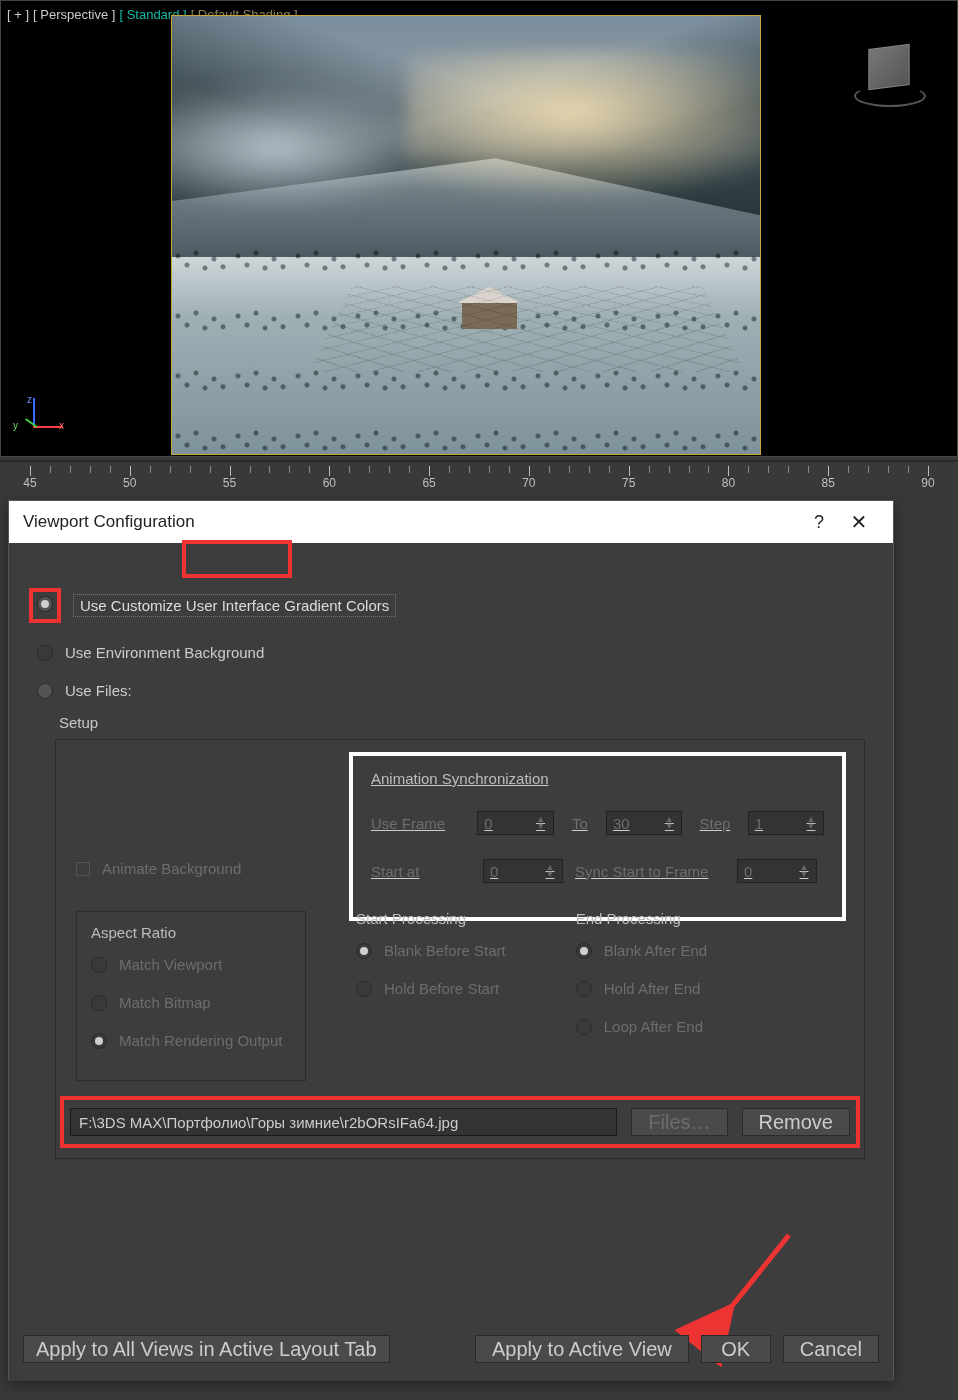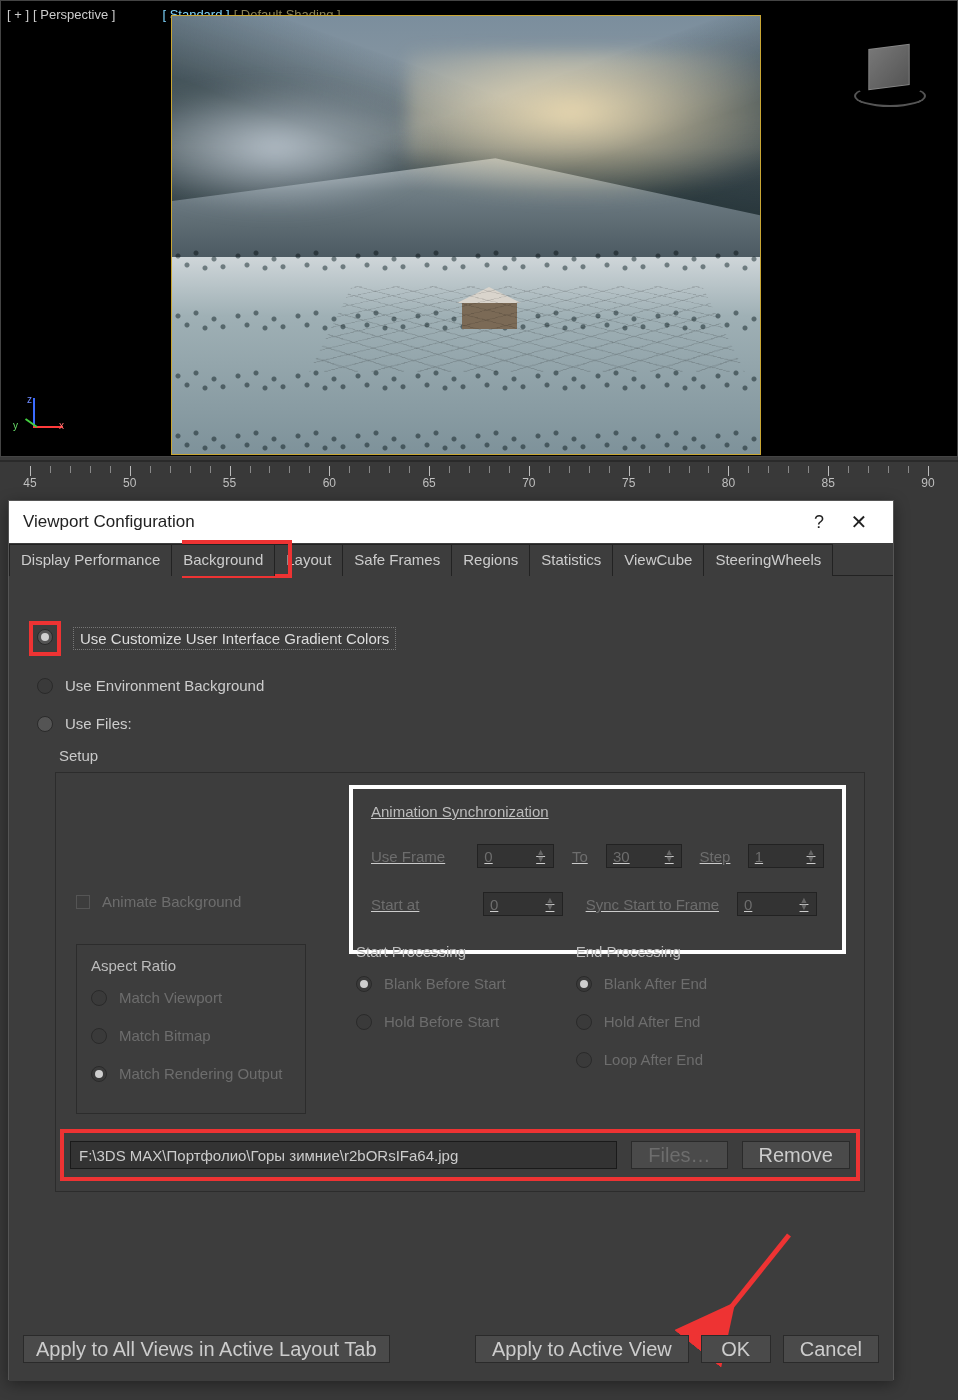--- a/index.html
+++ b/index.html
@@ -2,21 +2,21 @@
 <html><head>
 <meta charset="utf-8">
 <style>
 * { box-sizing: border-box; margin: 0; padding: 0; font-family: "Segoe UI", Tahoma, sans-serif; }
 body { background: #393939; width: 958px; height: 1400px; overflow: hidden; position: relative; }
 
 
 .viewport-wrap { position: absolute; left: 0; top: 0; width: 958px; height: 490px; background: #3a3a3a; }
 .viewport { position: absolute; left: 0; top: 0; width: 958px; height: 457px; background: #000; border: 1px solid #444; }
 .vp-labels { position: absolute; left: 6px; top: 6px; font-size: 13px; color: #ccc; display: flex; gap: 4px; }
-.vp-labels span.sel { color: #7dd3fc; margin-left: 43px; }
+.vp-labels span.sel { color: #14b8a6; }
 .vp-labels span.shade { color: #8a8258; }
 
 .viewcube { position: absolute; right: 28px; top: 40px; width: 78px; height: 78px; }
 .viewcube .ring { position: absolute; left: 3px; top: 44px; width: 72px; height: 22px; border: 2px solid #555; border-radius: 50% / 50%; border-top-color: transparent; }
 .viewcube .cube { position: absolute; left: 16px; top: 4px; width: 44px; height: 44px; background: linear-gradient(135deg,#777,#555); transform: rotateX(20deg) rotateY(-20deg); border:1px solid #888; }
 
 .bg-image { position: absolute; left: 170px; top: 14px; width: 590px; height: 440px; border: 1px solid #c9a634; overflow: hidden; }
 .sky   { position:absolute; inset:0; background:linear-gradient(180deg,#7b8e9d 0%,#8d9aa3 22%,#b0b8ba 30%,#6f7d84 40%,#4c5a62 55%,#3e4b52 100%); }
 .fog1  { position:absolute; left:40%; top:8%; width:70%; height:35%; background:radial-gradient(ellipse at 40% 40%,rgba(245,225,180,.9),rgba(245,225,180,0) 70%); filter:blur(8px);}
 .fog2  { position:absolute; left:-10%; top:15%; width:55%; height:30%; background:radial-gradient(ellipse at 50% 50%,rgba(200,210,220,.85),rgba(200,210,220,0) 70%); filter:blur(10px);}
@@ -215,30 +215,20 @@
 
 <div class="dialog">
   <div class="titlebar">
     <span>Viewport Configuration</span>
     <span class="spacer"></span>
     <span class="tb-btn">?</span>
     <span class="tb-btn close">✕</span>
   </div>
 
   <div class="dlg-body">
-    <div class="tabs" id="tabs">
-        <div class="tab">Display Performance</div>
-        <div class="tab active">Background</div>
-        <div class="tab">Layout</div>
-        <div class="tab">Safe Frames</div>
-        <div class="tab">Regions</div>
-        <div class="tab">Statistics</div>
-        <div class="tab">ViewCube</div>
-        <div class="tab">SteeringWheels</div>
-      </div>
     <div class="tab-highlight" style="left:173px; top:-3px; width:110px; height:38px;"></div>
 
     <div class="content">
       <div class="radio-row sel">
         <span class="r1-highlight">
           <span class="radio-dot checked"></span>
         </span>
         <span class="lbl">Use Customize User Interface Gradient Colors</span>
       </div>
       <div class="radio-row">
@@ -272,21 +262,21 @@
                 <span>1</span>
                 <span class="spin">▲<br>▼</span>
               </span>
           </div>
           <div class="row">
             <span class="lblw dim">Start at</span>
             <span class="num dim">
                 <span>0</span>
                 <span class="spin">▲<br>▼</span>
               </span>
-            <span class="dim" style="width:150px;text-align:right;padding-right:6px">Sync Start to Frame</span>
+            <span class="dim" style="width:150px;text-align:left;padding-right:6px">Sync Start to Frame</span>
             <span class="num dim num-right">
                 <span>0</span>
                 <span class="spin">▲<br>▼</span>
               </span>
           </div>
         </div>
 
         <div class="left-col">
           <div class="row dim">
             <span class="chk"></span>

